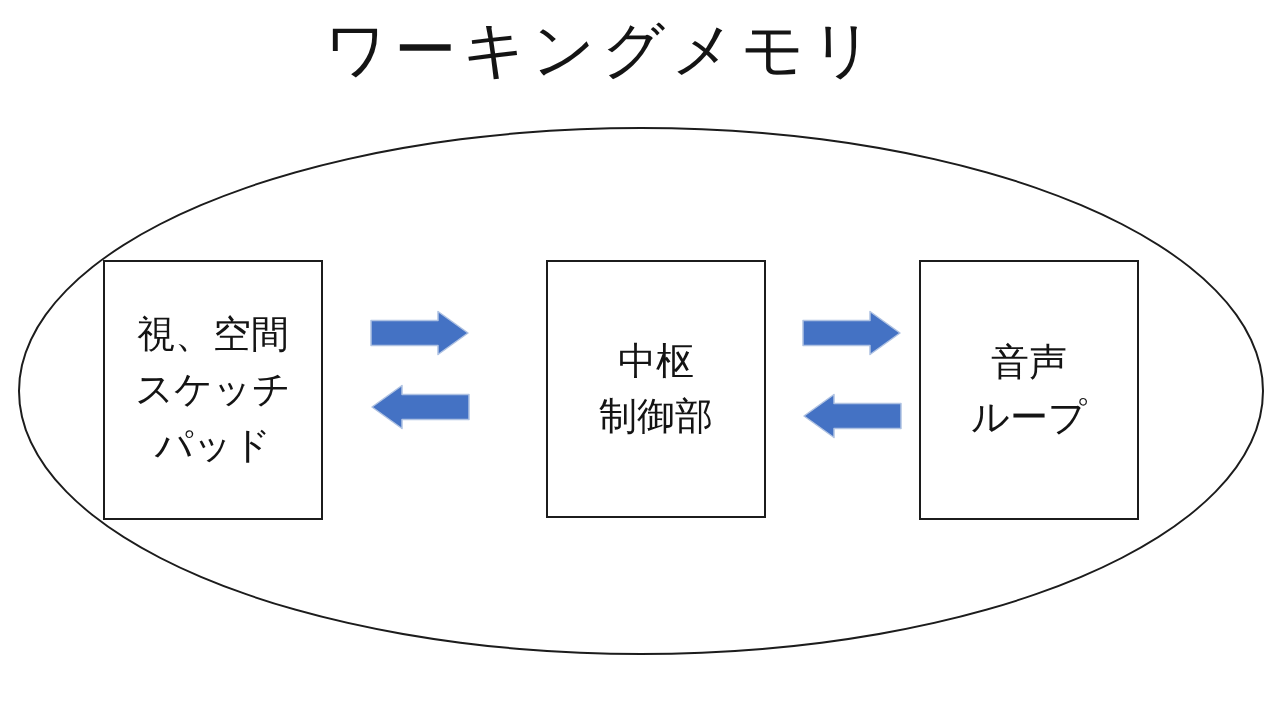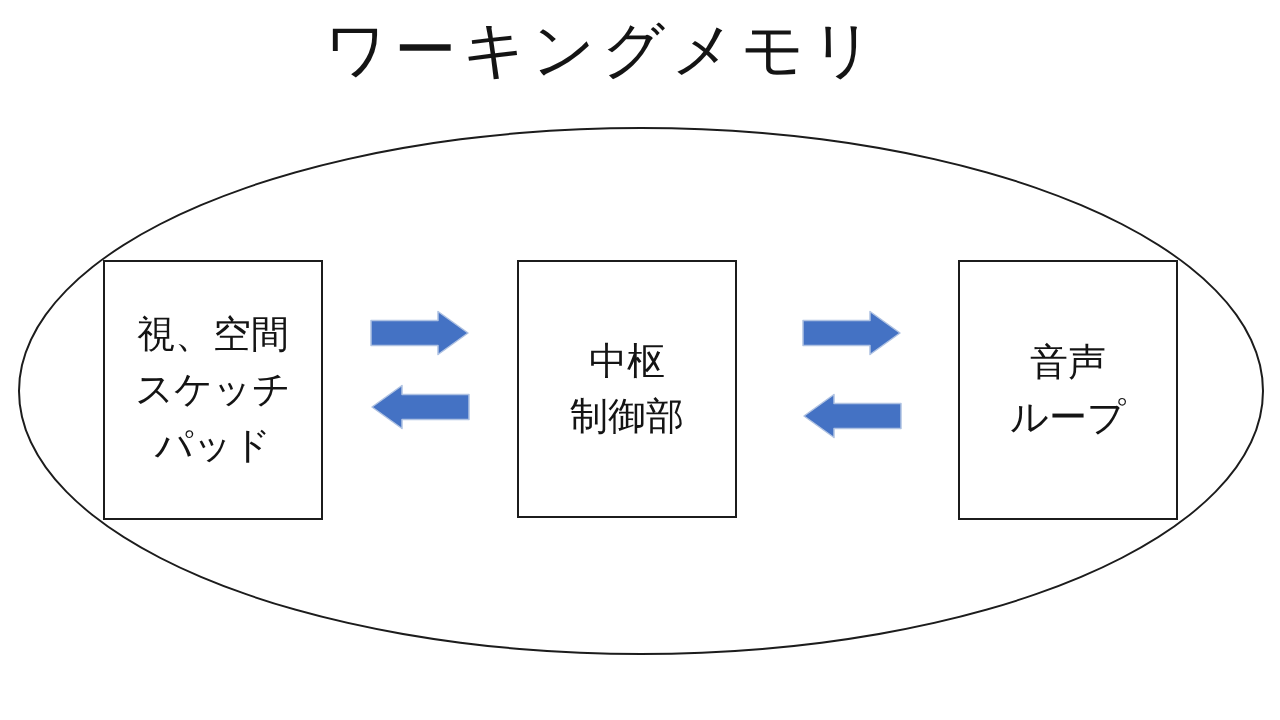--- a/index.html
+++ b/index.html
@@ -51,22 +51,22 @@
     justify-content: center;
     text-align: center;
   }
   .node-label {
     font-size: 38px;
     line-height: 1.45;
     color: #141414;
     white-space: pre-line;
   }
   .box-left   { left: 103px; top: 260px; justify-content: center; }
-  .box-center { left: 517px; top: 260px; height: 258px; align-items: center; }
-  .box-right  { left: 958px; top: 260px; }
+  .box-center { left: 546px; top: 260px; height: 258px; align-items: center; }
+  .box-right  { left: 919px; top: 260px; }
   .arrow {
     position: absolute;
     width: 100px;
     height: 46px;
   }
   .arrow svg { display: block; width: 100%; height: 100%; }
   .arrow-1r { left: 370px; top: 310px; }
   .arrow-1l { left: 370px; top: 384px; }
   .arrow-2r { left: 802px; top: 310px; }
   .arrow-2l { left: 802px; top: 393px; }

